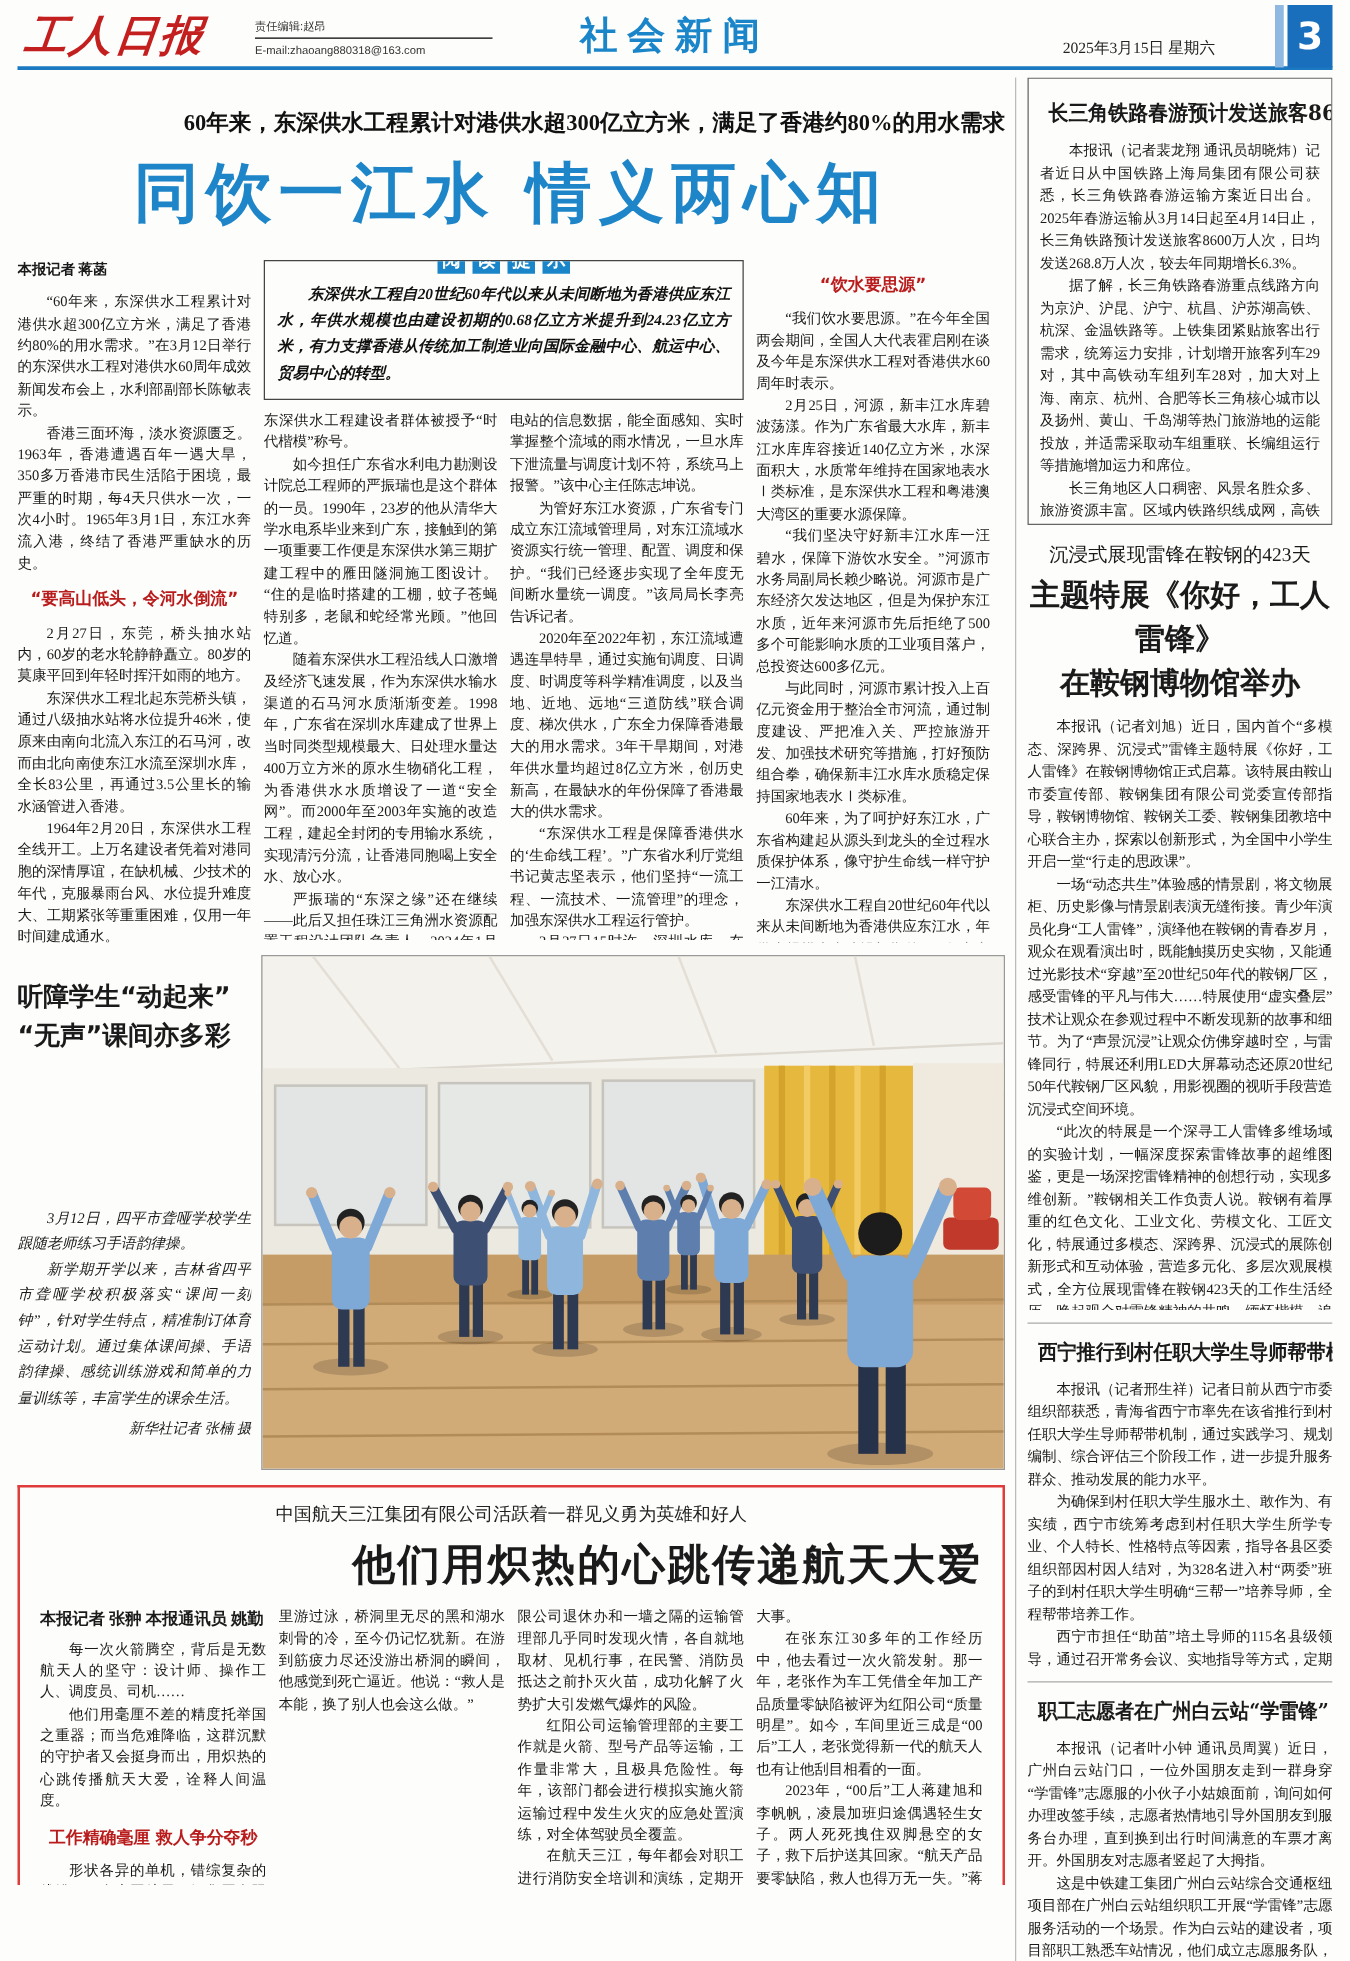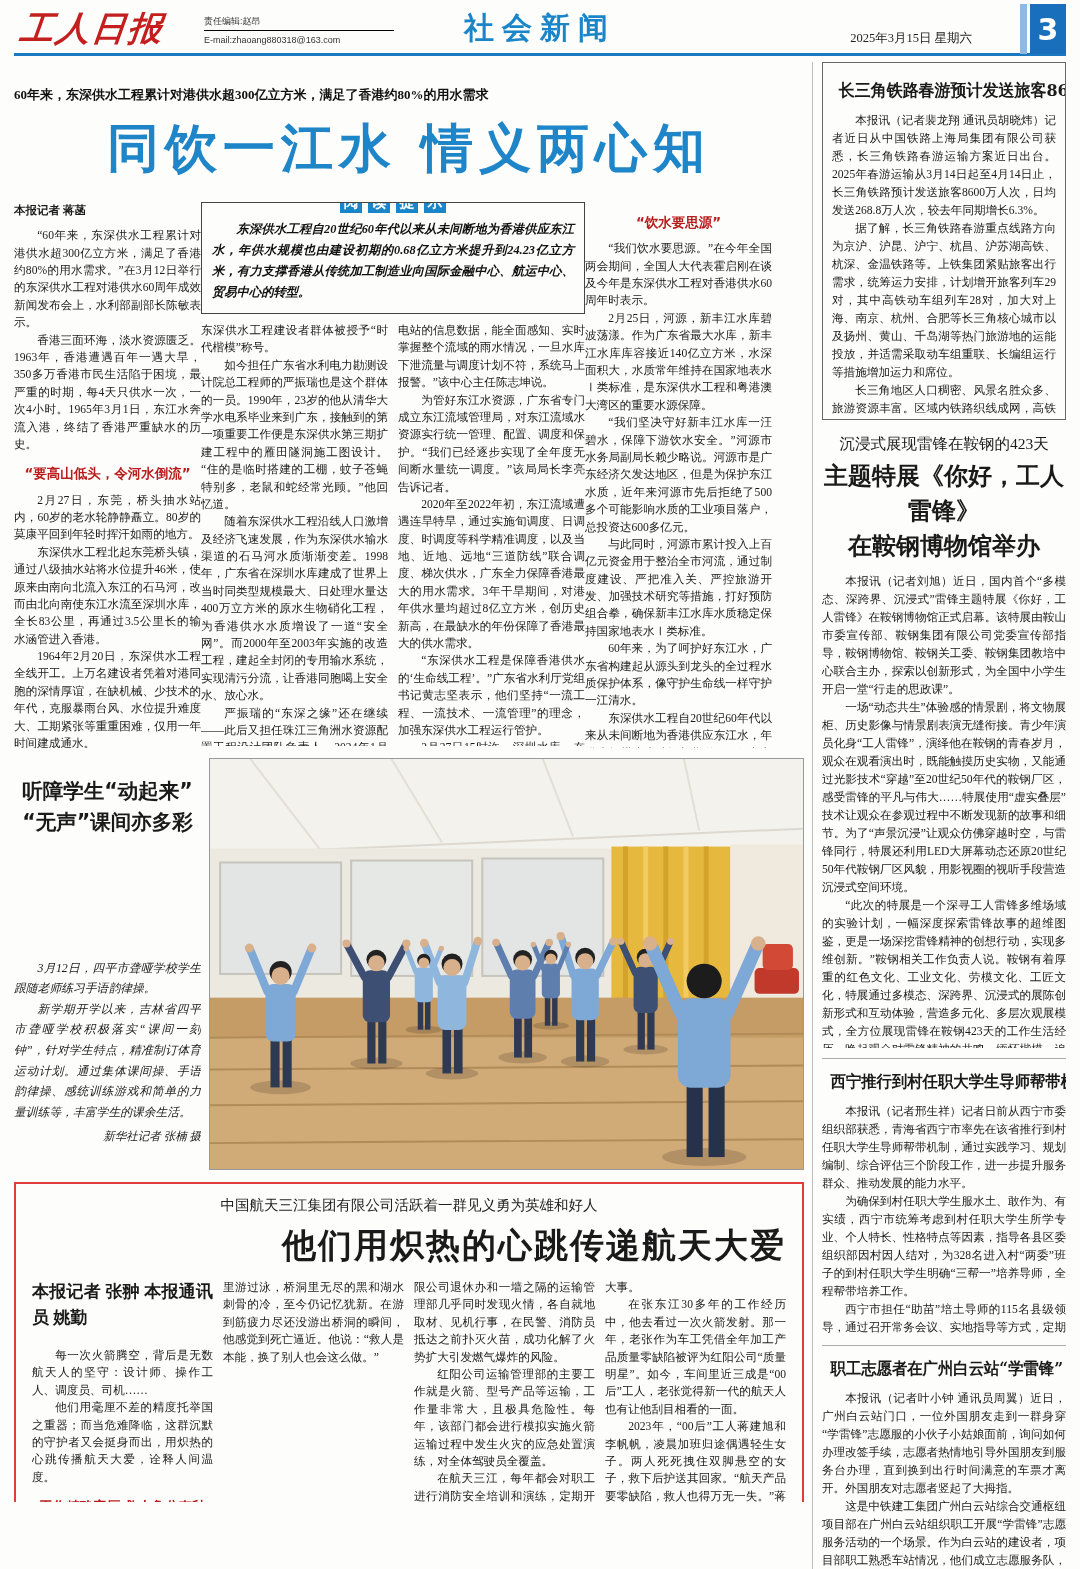--- a/index.html
+++ b/index.html
@@ -23,24 +23,24 @@
   .dateline { position:absolute; right:94px; top:30px; font-size:12.5px; color:#222; }
   .pageno-wrap { position:absolute; right:0; top:4px; height:50px; display:flex; align-items:stretch; }
   .pageno-accent { width:7px; background:#8fb9e0; margin-right:3px; }
   .pageno { width:36px; background:#1a6fbd; color:#fff; font-family:"DejaVu Sans", sans-serif;
     font-weight:bold; font-size:30px; display:flex; align-items:center; justify-content:center; }
   
   .cols-wrap { position:absolute; top:62px; left:14px; right:14px; bottom:0; display:flex; }
   .main-zone { width:790px; }
   .rail { flex:1; margin-left:8px; border-left:1px solid #bbb; padding-left:9px; overflow:hidden; }
   
-  .kicker { text-align:left; margin-top:24px; font-size:13px; font-weight:bold; color:#111; }
+  .kicker { text-align:right; margin-top:24px; font-size:18px; font-weight:bold; color:#111; }
   .main-headline { text-align:center; margin:10px 0 18px; font-family:"DejaVu Sans", sans-serif;
     font-weight:900; font-size:52px; color:#1e86c8; letter-spacing:6px; white-space:nowrap; }
-  .article-body { display:flex; height:546px; overflow:hidden; }
+  .article-body { display:flex; gap:10px; height:546px; overflow:hidden; }
   .col { width:187px; overflow:hidden; font-size:11.6px; line-height:1.5; text-align:justify; }
   .col p.para { text-indent:2em; }
   .col p.cont { text-indent:0; }
   .col h4.sub { font-family:"DejaVu Sans", sans-serif; font-size:13.5px; text-align:center;
     margin:10px 0 8px; font-weight:bold; color:#b91c1c; }
   .byline-main { font-size:11.5px; margin-bottom:8px; font-weight:bold; }
   .midzone { width:384px; }
   .mid-cols { display:flex; gap:10px; margin-top:8px; height:424px; overflow:hidden; }
   .mid-cols .col { width:187px; }
   
@@ -49,34 +49,34 @@
   .rtip-line { flex:1; max-width:70px; height:1px; background:#555; }
   .rtip-char { background:#1a86c9; color:#fff; font-family:"DejaVu Sans", sans-serif;
     font-weight:bold; font-size:15px; width:22px; height:22px; display:flex; align-items:center;
     justify-content:center; }
   .rtip-body { font-style:italic; font-weight:bold; font-size:12.3px; line-height:1.7;
     text-indent:2em; text-align:justify; color:#111; }
   
   .photo-strip { display:flex; gap:8px; margin-top:10px; height:412px; }
   .photo-caption { width:187px; padding-top:18px; overflow:hidden; }
   .pc-title { font-family:"DejaVu Sans", sans-serif; font-weight:900; font-size:20.5px;
-    line-height:1.5; text-align:center; margin-bottom:120px; }
+    line-height:1.5; margin-bottom:120px; }
   .pc-body { font-size:11.8px; line-height:1.75; text-align:justify; font-style:italic; }
   .pc-body p { text-indent:2em; }
   .pc-credit { text-align:right; font-size:11.5px; font-style:italic; margin-top:6px; }
   .photo-box { flex:1; border:1px solid #999; overflow:hidden; background:#e8e4da; }
   
   .bottom-box { margin-top:12px; border:2px solid #e03c3c; border-bottom:none; padding:10px 16px 0;
     height:320px; overflow:hidden; }
   .b-kicker { text-align:center; font-size:14.5px; color:#222; margin-top:2px; }
   .b-headline { text-align:right; font-family:"DejaVu Serif", serif; font-weight:900;
     font-size:34px; letter-spacing:2px; margin:8px 0 10px; }
   .b-cols { display:flex; gap:10px; height:230px; overflow:hidden; }
   .b-cols .col { width:183px; }
-  .b-byline { font-weight:bold; font-size:17px; margin-bottom:17px; }
+  .b-byline { font-weight:bold; font-size:13px; margin-bottom:6px; }
   
   .rail-art { overflow:hidden; }
   .rail-box { border:1px solid #666; padding:10px 9px; height:358px; }
   .r-headline1 { font-family:"DejaVu Serif", serif; font-weight:900; font-size:17px;
     text-align:center; white-space:nowrap; transform:scaleX(0.94); transform-origin:center;
     margin:6px 0 10px; }
   .r-body { font-size:11.6px; line-height:1.55; text-align:justify; }
   .r-body p { text-indent:2em; }
   .r-kicker { text-align:center; font-size:15.5px; margin:14px 0 4px; }
   .r-headline2 { font-family:"DejaVu Serif", serif; font-weight:900; font-size:24px;

